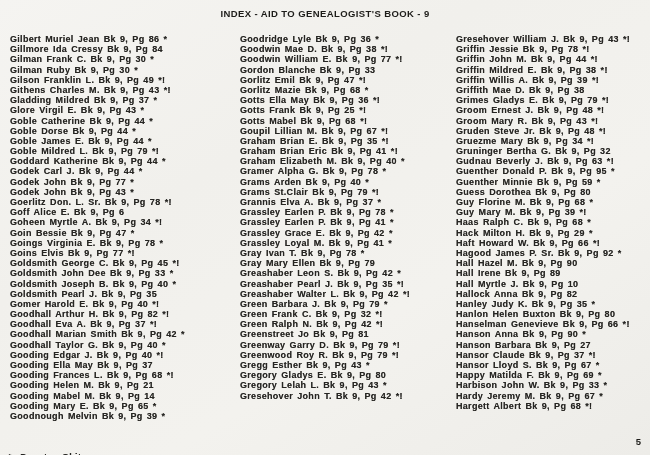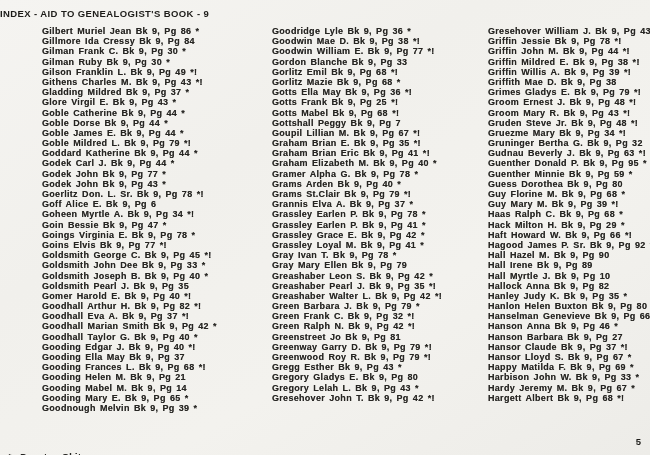--- a/index.html
+++ b/index.html
@@ -15,38 +15,38 @@
     margin: 0;
     background: linear-gradient(148deg, #f5f4f1 0%, #f1f0ec 35%, #f3f2ee 65%, #edece8 100%);
     color: #2b2a26;
     overflow: hidden;
   }
   .title {
     position: absolute;
     top: 8px;
     left: 0;
     width: 100%;
+    text-align: center;
     font-size: 9.5px;
     font-weight: bold;
     letter-spacing: 0.4px;
     color: #1d1c19;
     white-space: nowrap;
   }
   .col {
     position: absolute;
-    top: 26px;
+    top: 34px;
     font-size: 9px;
     line-height: 10.2px;
     font-weight: bold;
     letter-spacing: 0.3px;
     word-spacing: 1.4px;
     white-space: nowrap;
     color: #262522;
     text-shadow: 0 0 0.3px rgba(38, 37, 34, 0.55);
-    margin-left: 32px;
   }
   .col-1 { left: 10px;  width: 226px; }
   .col-2 { left: 240px; width: 212px; }
   .col-3 { left: 456px; width: 190px; }
   .entry { height: 10.2px; overflow: visible; }
   .footnotes {
     position: absolute;
     left: 8px;
     top: 426px;
     font-size: 9px;
@@ -113,26 +113,25 @@
       <div class="entry">Gooding Mabel M. Bk 9, Pg 14</div>
       <div class="entry">Gooding Mary E. Bk 9, Pg 65 *</div>
       <div class="entry">Goodnough Melvin Bk 9, Pg 39 *</div>
     </div>
 
   <div class="col col-2">
       <div class="entry">Goodridge Lyle Bk 9, Pg 36 *</div>
       <div class="entry">Goodwin Mae D. Bk 9, Pg 38 *!</div>
       <div class="entry">Goodwin William E. Bk 9, Pg 77 *!</div>
       <div class="entry">Gordon Blanche Bk 9, Pg 33</div>
-      <div class="entry">Gorlitz Emil Bk 9, Pg 68 *!</div>
+      <div class="entry">Gorlitz Emil Bk 9, Pg 47 *!</div>
       <div class="entry">Gorlitz Mazie Bk 9, Pg 68 *</div>
       <div class="entry">Gotts Ella May Bk 9, Pg 36 *!</div>
       <div class="entry">Gotts Frank Bk 9, Pg 25 *!</div>
       <div class="entry">Gotts Mabel Bk 9, Pg 68 *!</div>
-      <div class="entry">Gottshall Peggy Bk 9, Pg 7</div>
       <div class="entry">Goupil Lillian M. Bk 9, Pg 67 *!</div>
       <div class="entry">Graham Brian E. Bk 9, Pg 35 *!</div>
       <div class="entry">Graham Brian Eric Bk 9, Pg 41 *!</div>
       <div class="entry">Graham Elizabeth M. Bk 9, Pg 40 *</div>
       <div class="entry">Gramer Alpha G. Bk 9, Pg 78 *</div>
       <div class="entry">Grams Arden Bk 9, Pg 40 *</div>
       <div class="entry">Grams St.Clair Bk 9, Pg 79 *!</div>
       <div class="entry">Grannis Elva A. Bk 9, Pg 37 *</div>
       <div class="entry">Grassley Earlen P. Bk 9, Pg 78 *</div>
       <div class="entry">Grassley Earlen P. Bk 9, Pg 41 *</div>
@@ -178,21 +177,21 @@
       <div class="entry">Hack Milton H. Bk 9, Pg 29 *</div>
       <div class="entry">Haft Howard W. Bk 9, Pg 66 *!</div>
       <div class="entry">Hagood James P. Sr. Bk 9, Pg 92 *</div>
       <div class="entry">Hall Hazel M. Bk 9, Pg 90</div>
       <div class="entry">Hall Irene Bk 9, Pg 89</div>
       <div class="entry">Hall Myrtle J. Bk 9, Pg 10</div>
       <div class="entry">Hallock Anna Bk 9, Pg 82</div>
       <div class="entry">Hanley Judy K. Bk 9, Pg 35 *</div>
       <div class="entry">Hanlon Helen Buxton Bk 9, Pg 80</div>
       <div class="entry">Hanselman Genevieve Bk 9, Pg 66 *!</div>
-      <div class="entry">Hanson Anna Bk 9, Pg 46 *</div>
+      <div class="entry">Hanson Anna Bk 9, Pg 90 *</div>
       <div class="entry">Hanson Barbara Bk 9, Pg 27</div>
       <div class="entry">Hansor Claude Bk 9, Pg 37 *!</div>
       <div class="entry">Hansor Lloyd S. Bk 9, Pg 67 *</div>
       <div class="entry">Happy Matilda F. Bk 9, Pg 69 *</div>
       <div class="entry">Harbison John W. Bk 9, Pg 33 *</div>
       <div class="entry">Hardy Jeremy M. Bk 9, Pg 67 *</div>
       <div class="entry">Hargett Albert Bk 9, Pg 68 *!</div>
     </div>
 
   <div class="footnotes">

